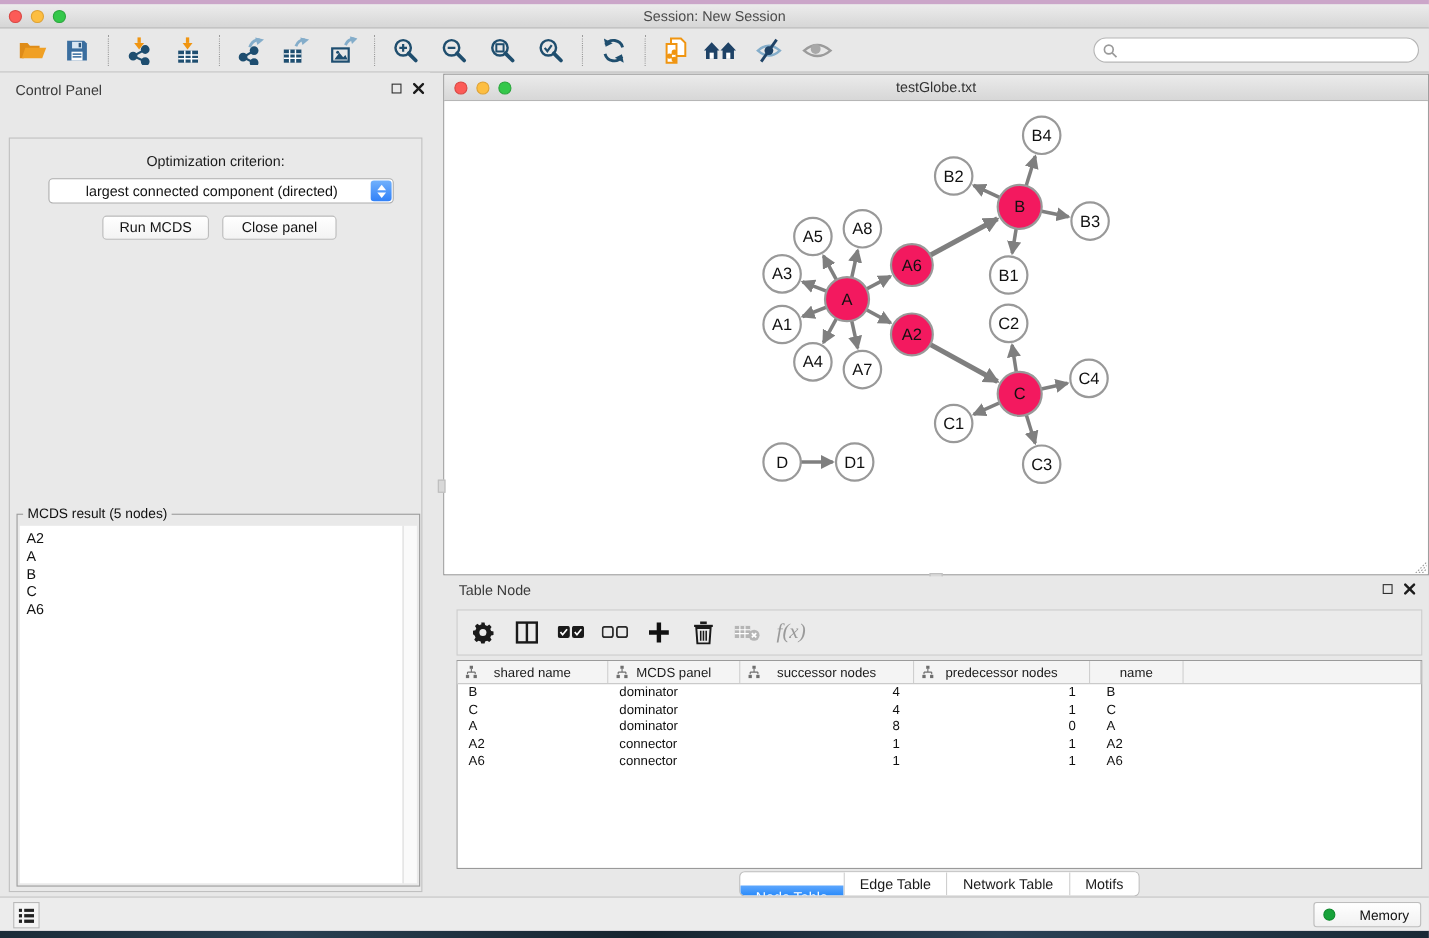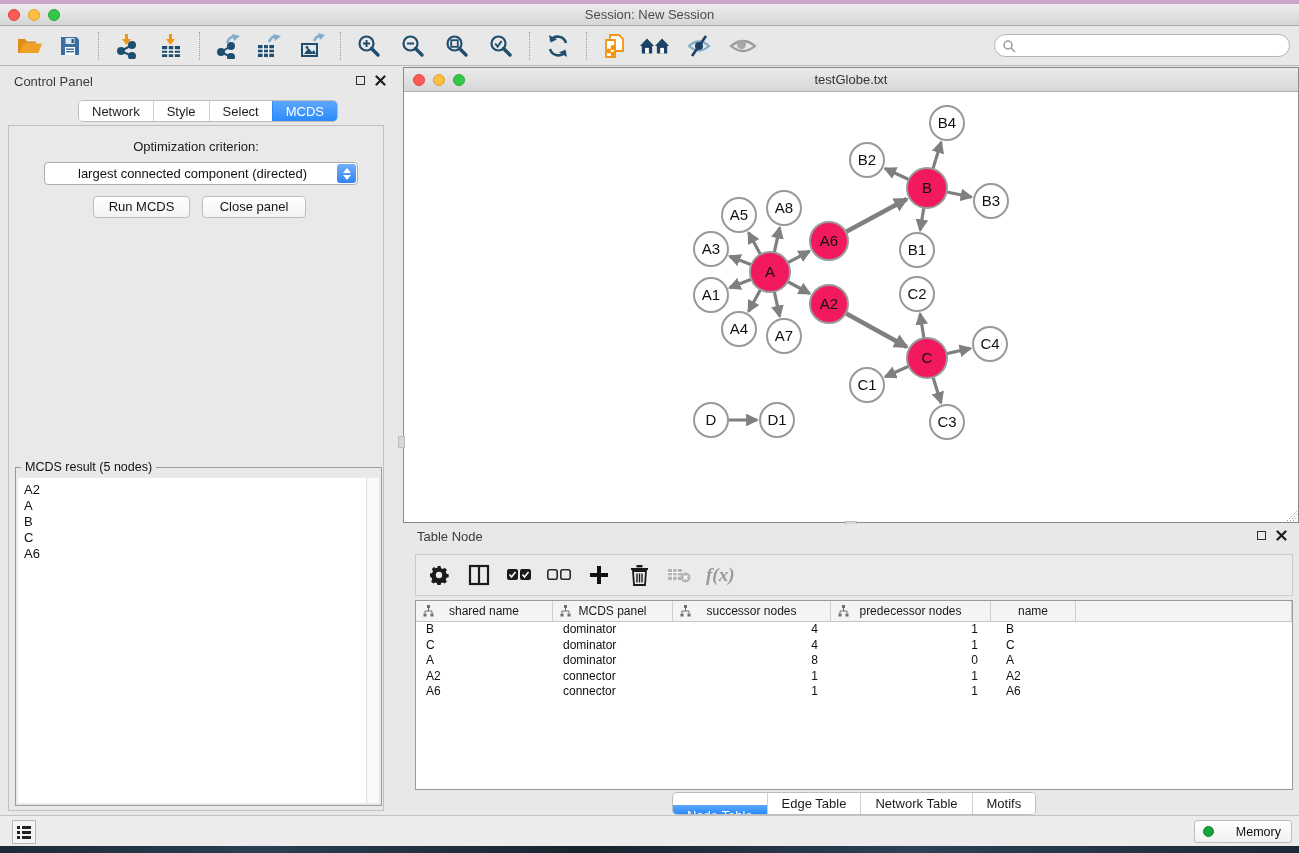--- a/index.html
+++ b/index.html
@@ -67,21 +67,21 @@
   .netwin .wtitle .title { position:absolute; left:0; right:0; top:4px; text-align:center; font-size:13px; color:#333; }
   .netwin .lights { top:6px; left:9px; }
   .net-canvas { position:absolute; left:0; top:24px; right:0; bottom:0; background:#fff; overflow:hidden; }
   .resize-grip { position:absolute; right:1px; bottom:1px; width:12px; height:12px; }
   .edge-grip-left { position:absolute; left:-6px; top:368px; width:7px; height:12px; background:#d8d8d8; border:1px solid #bdbdbd; }
   .edge-grip-bottom { position:absolute; left:441px; bottom:-6px; width:12px; height:7px; background:#d8d8d8; border:1px solid #bdbdbd; }
 
   
   .table-panel { position:absolute; left:403px; top:520px; width:896px; height:295px; background:#e8e8e8; }
   .tp-toolbar { position:absolute; left:12px; top:30px; width:878px; height:42px; background:#ebebeb;
-    border:1px solid #cccccc; display:flex; align-items:center; padding-left:10px; gap:14px;font-weight:bold; }
+    border:1px solid #cccccc; display:flex; align-items:center; padding-left:10px; gap:14px; }
   .tp-toolbar .tbtn { width:26px; height:26px; }
   .fx { font-family:"Liberation Serif", serif; font-style:italic; font-size:19px; color:#9a9a9a; }
   .ntable { position:absolute; left:12px; top:76px; width:878px; height:190px; background:#fff; border:1px solid #9a9a9a; }
   .thead, .trow { display:grid; grid-template-columns:137px 120px 158px 160px 85px 1fr; }
   .thead { background:#f4f4f4; border-bottom:1px solid #c6c6c6; height:21px; }
   .th { position:relative; font-size:12px; color:#1a1a1a; text-align:center; line-height:20px; border-right:1px solid #cfcfcf; }
   .th .ticon { position:absolute; left:7px; top:4px; }
   .trow { height:15.6px; }
   .td { font-size:12px; color:#101010; line-height:15.6px; padding-left:10px; white-space:nowrap; }
   .td.num { text-align:right; padding-right:13px; padding-left:0; }
@@ -285,26 +285,20 @@
     <div class="panel-title">Control Panel</div>
     <div class="wbtns" style="left:356px; top:9px;">
       <span class="float-box"></span>
       <svg width="11" height="11" viewBox="0 0 11 11">
           <g stroke="#1c1c1c" stroke-width="2.2" stroke-linecap="round">
             <line x1="1.5" y1="1.5" x2="9.5" y2="9.5"></line>
             <line x1="9.5" y1="1.5" x2="1.5" y2="9.5"></line>
           </g>
         </svg>
     </div>
-    <div class="ctabs">
-        <div class="tab">Network</div>
-        <div class="tab">Style</div>
-        <div class="tab">Select</div>
-        <div class="tab active">MCDS</div>
-      </div>
 
     <div class="cp-content">
       <div class="opt-label">Optimization criterion:</div>
       <div class="selectbox">
         <span class="val">largest connected component (directed)</span>
         <span class="stepper">
             <span class="chev-up"></span>
             <span class="chev-dn"></span>
           </span>
       </div>

